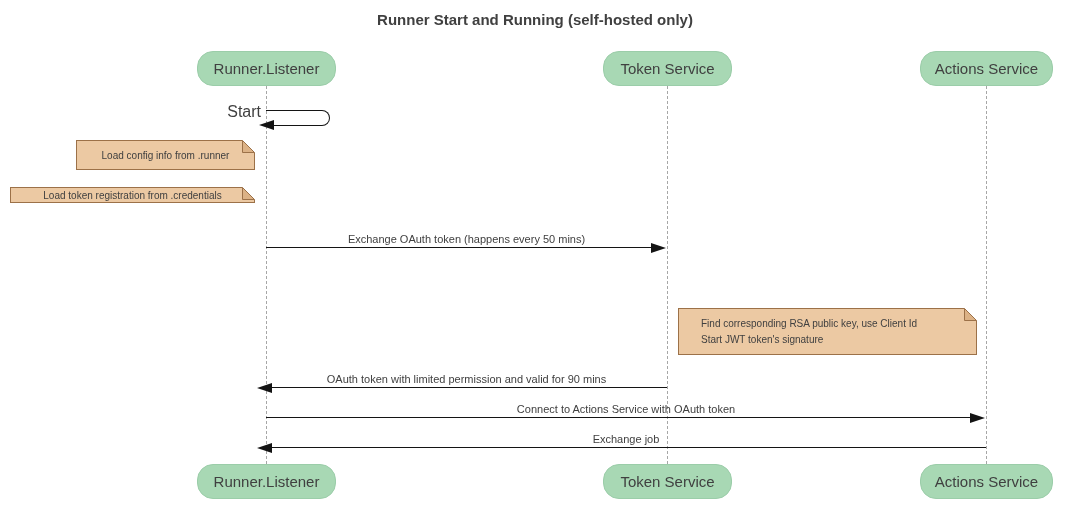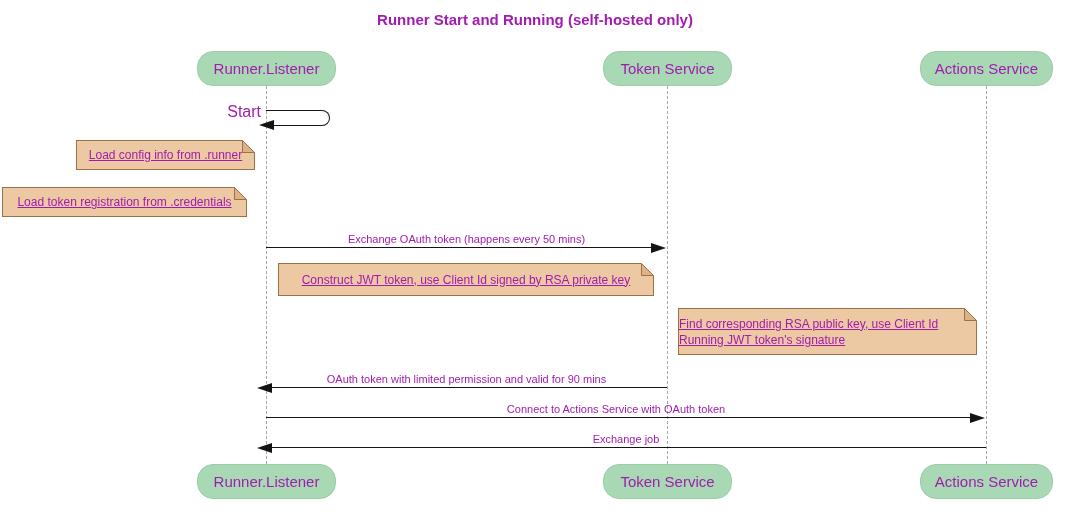--- a/index.html
+++ b/index.html
@@ -2,21 +2,21 @@
 <html style="--background: #ffffff; --actor-fill: #a8d8b4; --actor-border: #9bcda9; --note-fill: #ecc9a3; --note-border: #9c7148; --note-fold: #dcb286; --lifeline: #a6a6a6; --arrow: #141414;"><head>
 <meta charset="utf-8">
 <style>
   html, body { margin: 0; padding: 0; background: #ffffff; }
   .stage {
     position: relative;
     width: 1070px;
     height: 525px;
     background: var(--background, #ffffff);
     font-family: "Liberation Sans", "DejaVu Sans", sans-serif;
-    color: #a21caf;
+    color: #404040;
     overflow: hidden;
   }
   .title {
     position: absolute;
     left: 0; top: 11px; width: 1070px;
     text-align: center;
     font-size: 15px;
     font-weight: bold;
   }
   .lifeline {
@@ -74,34 +74,33 @@
     left: 161px; top: 103px; width: 100px;
     text-align: right;
     font-size: 16px;
     white-space: nowrap;
   }
   .note {
     position: absolute;
     background: var(--note-fill, #ecc9a3);
     border: 1px solid var(--note-border, #9c7148);
     box-sizing: border-box;
-    font-size: 12px;
+    font-size: 10px;
     display: flex;
     align-items: center;
     justify-content: center;
     text-align: center;
     white-space: nowrap;
-    text-decoration: underline;
   }
   .note.multiline {
     flex-direction: column;
     align-items: flex-start;
     justify-content: center;
     text-align: left;
-    padding-left: 0;
+    padding-left: 22px;
     line-height: 16px;
   }
   .fold {
     position: absolute;
     top: -1px; right: -1px;
   }
 </style>
 </head>
 <body>
 
@@ -126,54 +125,47 @@
   <div class="ah left" style="left:259px; top:120px"></div>
 
   <div class="note" style="left:76px; top:140px; width:179px; height:30px">
     <span>Load config info from .runner</span>
     <svg class="fold" width="13" height="13" viewBox="0 0 13 13">
       <path d="M0,0 L13,13 L13,0 Z" style="fill:#ffffff"></path>
       <path d="M0.5,0.5 L12.5,12.5 L0.5,12.5 Z" style="fill:var(--note-fold,#dcb286); stroke:var(--note-border,#9c7148); stroke-width:1"></path>
     </svg>
   </div>
 
-  <div class="note" style="left:2px; top:187px; width:245px; height:30px">
+  <div class="note" style="left:10px; top:187px; width:245px; height:16px">
     <span>Load token registration from .credentials</span>
     <svg class="fold" width="13" height="13" viewBox="0 0 13 13">
       <path d="M0,0 L13,13 L13,0 Z" style="fill:#ffffff"></path>
       <path d="M0.5,0.5 L12.5,12.5 L0.5,12.5 Z" style="fill:var(--note-fold,#dcb286); stroke:var(--note-border,#9c7148); stroke-width:1"></path>
     </svg>
   </div>
 
   <div class="msg-label" style="left:266px; top:232px; width:401px">Exchange OAuth token (happens every 50 mins)</div>
   <div class="msg-line" style="left:266px; top:247px; width:392px"></div>
   <div class="ah right" style="left:651px; top:243px"></div>
 
-  <div class="note" style="left:278px; top:263px; width:376px; height:33px">
-    <span>Construct JWT token, use Client Id signed by RSA private key</span>
-    <svg class="fold" width="13" height="13" viewBox="0 0 13 13">
-      <path d="M0,0 L13,13 L13,0 Z" style="fill:#ffffff"></path>
-      <path d="M0.5,0.5 L12.5,12.5 L0.5,12.5 Z" style="fill:var(--note-fold,#dcb286); stroke:var(--note-border,#9c7148); stroke-width:1"></path>
-    </svg>
-  </div>
 
   <div class="note multiline" style="left:678px; top:308px; width:299px; height:47px">
     <span>Find corresponding RSA public key, use Client Id</span>
-    <span>Running JWT token's signature</span>
+    <span>Start JWT token's signature</span>
     <svg class="fold" width="13" height="13" viewBox="0 0 13 13">
       <path d="M0,0 L13,13 L13,0 Z" style="fill:#ffffff"></path>
       <path d="M0.5,0.5 L12.5,12.5 L0.5,12.5 Z" style="fill:var(--note-fold,#dcb286); stroke:var(--note-border,#9c7148); stroke-width:1"></path>
     </svg>
   </div>
 
   <div class="msg-label" style="left:266px; top:372px; width:401px">OAuth token with limited permission and valid for 90 mins</div>
   <div class="msg-line" style="left:270px; top:387px; width:397px"></div>
   <div class="ah left" style="left:257px; top:383px"></div>
 
-  <div class="msg-label" style="left:256px; top:402px; width:720px">Connect to Actions Service with OAuth token</div>
+  <div class="msg-label" style="left:266px; top:402px; width:720px">Connect to Actions Service with OAuth token</div>
   <div class="msg-line" style="left:266px; top:417px; width:707px"></div>
   <div class="ah right" style="left:970px; top:413px"></div>
 
   <div class="msg-label" style="left:266px; top:432px; width:720px">Exchange job</div>
   <div class="msg-line" style="left:270px; top:447px; width:716px"></div>
   <div class="ah left" style="left:257px; top:443px"></div>
 
 </div>
 
 </body></html>

